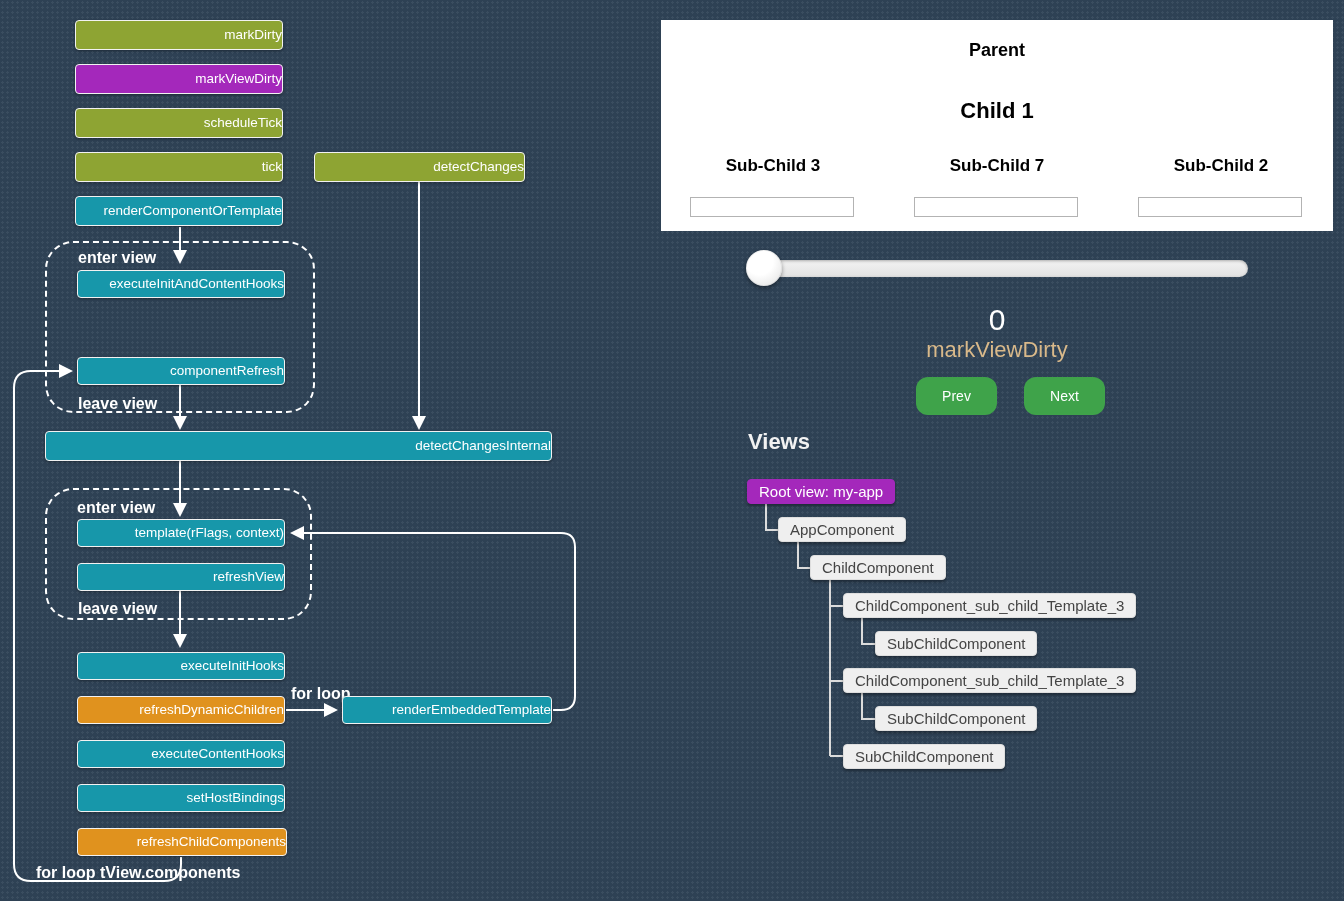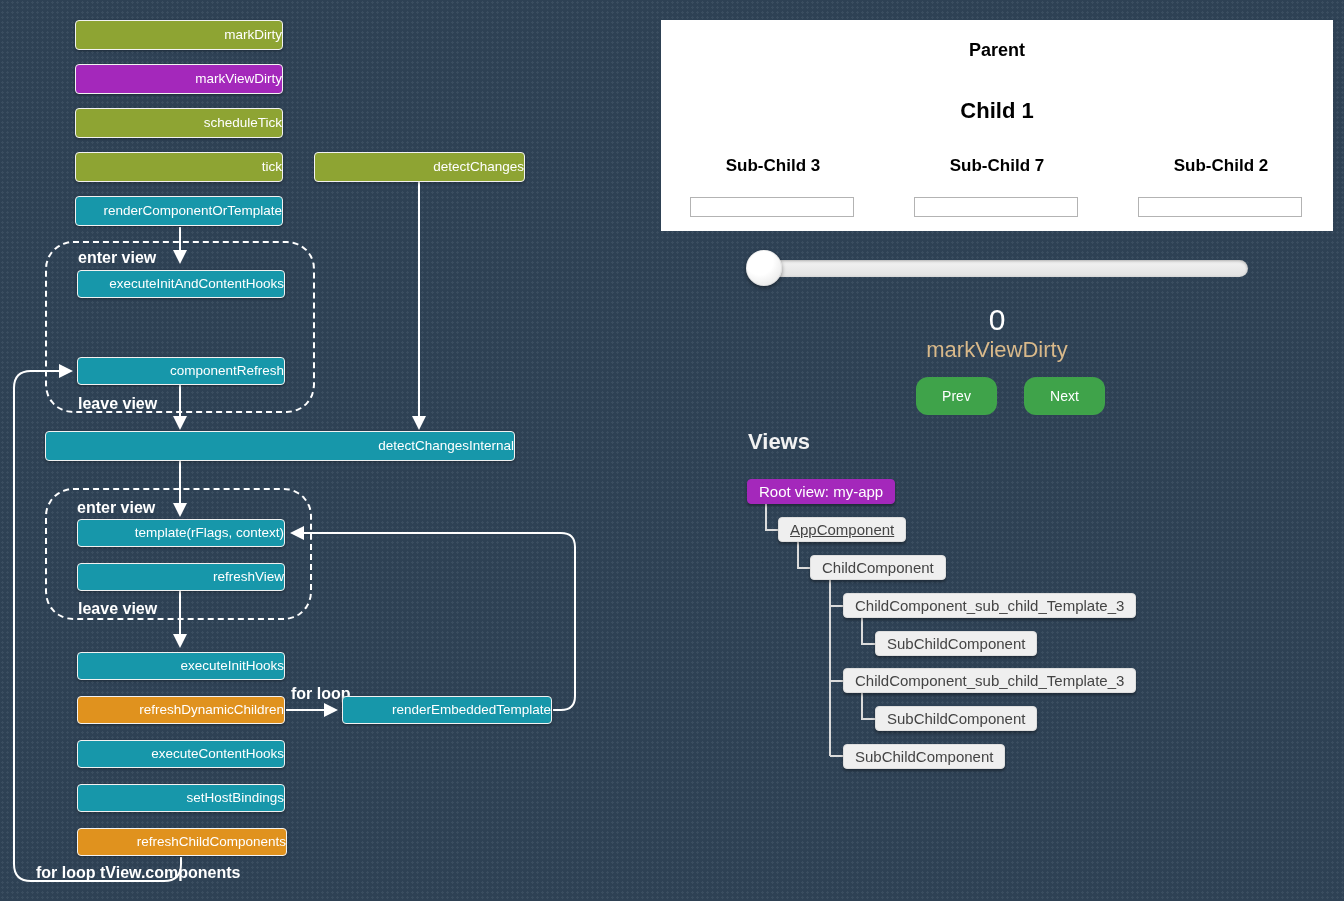--- a/index.html
+++ b/index.html
@@ -128,21 +128,21 @@
   <div class="node olive" style="left:75px;top:20px;width:208px;">markDirty</div>
   <div class="node purple" style="left:75px;top:64px;width:208px;">markViewDirty</div>
   <div class="node olive" style="left:75px;top:108px;width:208px;">scheduleTick</div>
   <div class="node olive" style="left:75px;top:152px;width:208px;">tick</div>
   <div class="node olive" style="left:314px;top:152px;width:211px;">detectChanges</div>
   <div class="node teal" style="left:75px;top:196px;width:208px;">renderComponentOrTemplate</div>
 
   <div class="node teal h28" style="left:77px;top:270px;width:208px;">executeInitAndContentHooks</div>
   <div class="node teal h28" style="left:77px;top:357px;width:208px;">componentRefresh</div>
 
-  <div class="node teal" style="left:45px;top:431px;width:470px;">detectChangesInternal</div>
+  <div class="node teal" style="left:45px;top:431px;width:507px;">detectChangesInternal</div>
 
   <div class="node teal h28" style="left:77px;top:519px;width:208px;">template(rFlags, context)</div>
   <div class="node teal h28" style="left:77px;top:563px;width:208px;">refreshView</div>
 
   <div class="node teal h28" style="left:77px;top:652px;width:208px;">executeInitHooks</div>
   <div class="node orange h28" style="left:77px;top:696px;width:208px;">refreshDynamicChildren</div>
   <div class="node teal h28" style="left:342px;top:696px;width:210px;">renderEmbeddedTemplate</div>
   <div class="node teal h28" style="left:77px;top:740px;width:208px;">executeContentHooks</div>
   <div class="node teal h28" style="left:77px;top:784px;width:208px;">setHostBindings</div>
   <div class="node orange h28" style="left:77px;top:828px;width:210px;">refreshChildComponents</div>
@@ -169,21 +169,21 @@
   <div class="slider-thumb"></div>
 
   <div class="counter">0</div>
   <div class="action-label">markViewDirty</div>
   <button class="btn prev">Prev</button>
   <button class="btn next">Next</button>
 
   <div class="views-heading">Views</div>
 
   <div class="badge root" style="left:747px;top:479px;">Root view: my-app</div>
-  <div class="badge" style="left:778px;top:517px;text-decoration:underline;">AppComponent</div>
+  <div class="badge" style="left:778px;top:517px;">AppComponent</div>
   <div class="badge" style="left:810px;top:555px;">ChildComponent</div>
   <div class="badge" style="left:843px;top:593px;">ChildComponent_sub_child_Template_3</div>
   <div class="badge" style="left:875px;top:631px;">SubChildComponent</div>
   <div class="badge" style="left:843px;top:668px;">ChildComponent_sub_child_Template_3</div>
   <div class="badge" style="left:875px;top:706px;">SubChildComponent</div>
   <div class="badge" style="left:843px;top:744px;">SubChildComponent</div>
 
 </div>
 
 </body></html>

